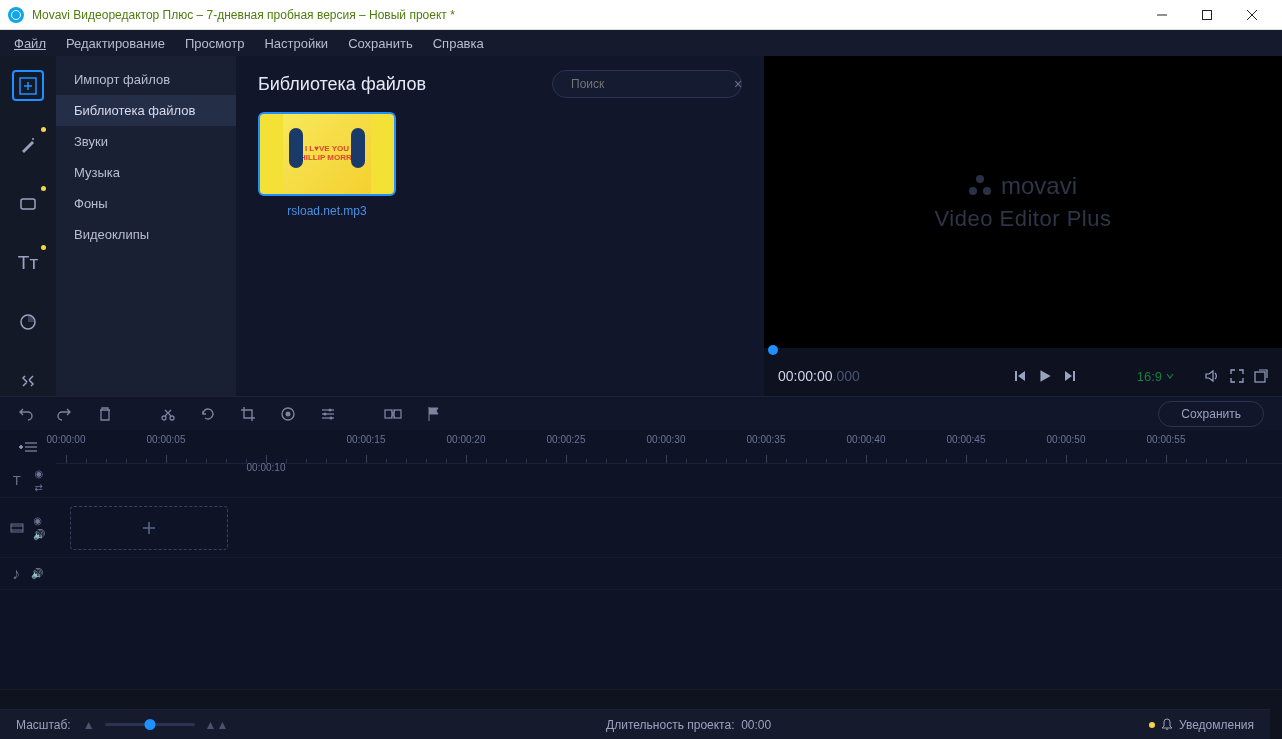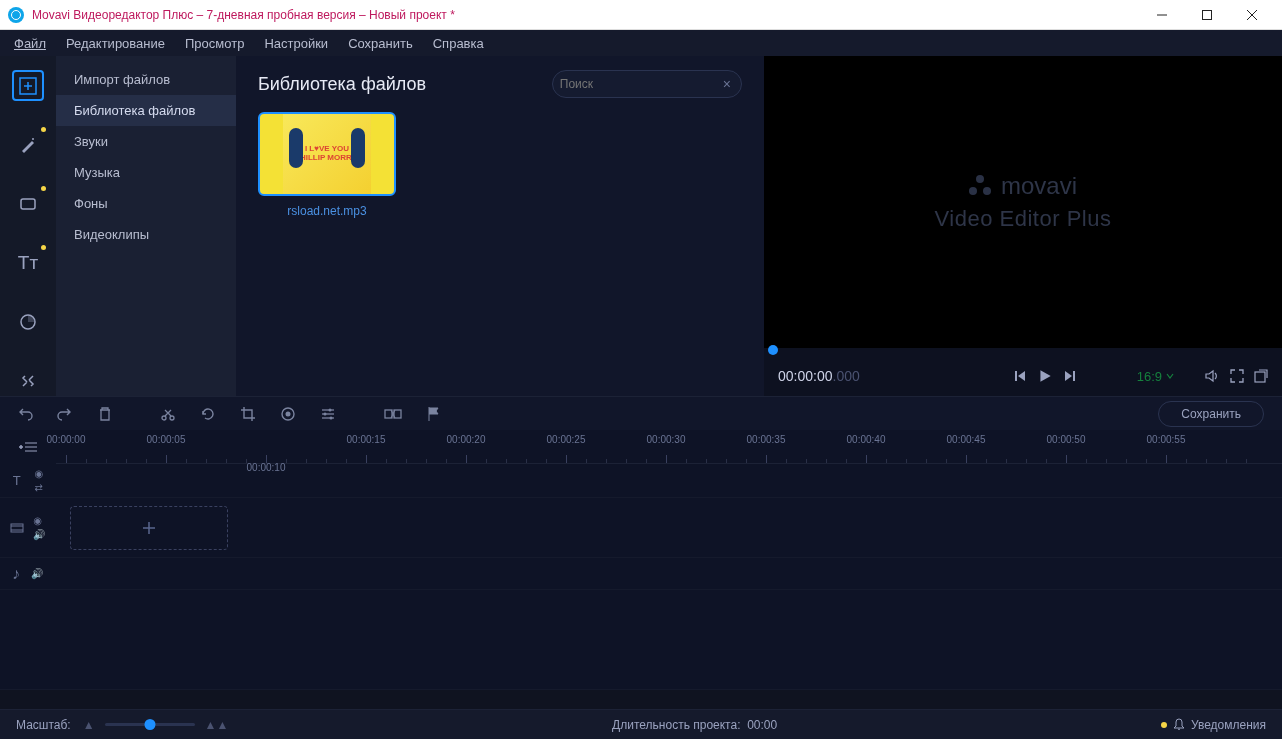--- a/index.html
+++ b/index.html
@@ -2,21 +2,21 @@
 <html><head>
 <meta charset="utf-8">
 <style>
 * { margin: 0; padding: 0; box-sizing: border-box; font-family: "Segoe UI", Arial, sans-serif; }
 body { width: 1282px; height: 739px; background: #0f1320; overflow: hidden; }
 
 
 .titlebar { height: 30px; background: #fff; display: flex; align-items: center; padding: 0 8px; border-bottom: 1px solid #ddd; }
 .app-icon { width: 16px; height: 16px; border-radius: 50%; background: #0ea5e9; margin-right: 8px; position: relative; }
 .app-icon::after { content: ""; position: absolute; inset: 3px; border: 1.5px solid #fff; border-radius: 50%; }
-.title-text { font-size: 12px; color: #be185d; flex: 1; }
+.title-text { font-size: 12px; color: #4d7c0f; flex: 1; }
 .win-controls { display: flex; gap: 0; }
 .win-btn { width: 45px; height: 30px; display: flex; align-items: center; justify-content: center; color: #222; cursor: pointer; }
 .win-btn svg { width: 10px; height: 10px; }
 
 
 .menubar { height: 26px; background: #151a2c; display: flex; align-items: center; padding: 0 14px; gap: 20px; }
 .menu-item { font-size: 13px; color: #b8bdd0; cursor: pointer; }
 .menu-item u { text-decoration: underline; text-underline-offset: 1px; }
 
 
@@ -31,21 +31,21 @@
 
 
 .sidebar { width: 180px; background: #1a2033; padding-top: 8px; }
 .side-item { padding: 8px 18px; font-size: 13px; color: #b8bdd0; cursor: pointer; }
 .side-item.active { background: #252e47; color: #d5dbef; }
 
 
 .library { flex: 1; background: #11162a; padding: 14px 22px; position: relative; }
 .lib-header { display: flex; align-items: center; justify-content: space-between; gap: 20px; margin-bottom: 14px; }
 .lib-title { font-size: 18px; color: #e7eaf5; }
-.search-wrap { width: 190px; height: 28px; border: 1px solid #2a3350; border-radius: 14px; display: flex; align-items: center; padding: 0 10px; gap: 8px; background: #151b30; justify-content: flex-end; }
+.search-wrap { width: 190px; height: 28px; border: 1px solid #2a3350; border-radius: 14px; display: flex; align-items: center; padding: 0 10px; gap: 8px; background: #151b30; }
 .search-wrap input { flex: 1; background: transparent; border: none; outline: none; color: #b8bdd0; font-size: 12px; }
 .search-x { color: #6a7494; cursor: pointer; font-size: 14px; }
 .thumb-wrap { display: inline-flex; flex-direction: column; align-items: center; }
 .thumb { width: 138px; height: 84px; border: 2px solid #1e90ff; border-radius: 6px; background: #f4e135; display: flex; align-items: center; justify-content: center; position: relative; overflow: hidden; }
 .thumb-inner { width: 88px; height: 80px; background: linear-gradient(135deg, #f8e85a 0%, #f4d030 100%); position: relative; display: flex; align-items: center; justify-content: center; }
 .thumb-text { font-size: 8px; font-weight: bold; color: #d43; text-align: center; line-height: 1.1; }
 .figure { position:absolute; width:14px; height:40px; border-radius:7px; background:#1a3a6a; }
 .fig1 { left:6px; top:14px;}
 .fig2 { right:6px; top:14px;}
 .thumb-label { font-size: 12px; color: #4a90e2; margin-top: 8px; }
@@ -90,21 +90,21 @@
 .tracks { background: #0e1326; }
 .track-row { display: flex; min-height: 32px; border-bottom: 1px solid #151a2c; }
 .track-gutter { width: 56px; display: flex; align-items: center; justify-content: space-around; padding: 4px 6px; color: #6a7494; }
 .track-gutter .tiny-icons { display:flex; flex-direction:column; gap:3px; font-size:10px; }
 .track-content { flex: 1; position: relative; }
 .track-row.tall { min-height: 60px; }
 .add-clip { position: absolute; left: 14px; top: 8px; width: 158px; height: 44px; border: 1px dashed #3a4160; border-radius: 4px; display: flex; align-items: center; justify-content: center; color: #5a678f; cursor: pointer; }
 .track-row.spacer { min-height: 100px; }
 
 
-.statusbar { position: absolute; bottom: 0; left: 0; right: 0; height: 30px; background: #151a2c; display: flex; align-items: center; padding: 0 16px; font-size: 12px; color: #9aa2bf; border-top: 1px solid #1c2236; }
+.statusbar { position: absolute; bottom: 0; left: 0; right: 12px; height: 30px; background: #151a2c; display: flex; align-items: center; padding: 0 16px; font-size: 12px; color: #9aa2bf; border-top: 1px solid #1c2236; }
 .zoom-slider { display: flex; align-items: center; gap: 10px; margin-left: 12px; }
 .slider-track { width: 90px; height: 3px; background: #2a3350; border-radius: 2px; position: relative; }
 .slider-thumb { position: absolute; left: 50%; top: -4px; width: 11px; height: 11px; border-radius: 50%; background: #1e90ff; transform: translateX(-50%); }
 .status-spacer { flex: 1; }
 .notif { display: flex; align-items: center; gap: 6px; cursor:pointer; }
 .bell-dot { width: 6px; height: 6px; border-radius: 50%; background: #f5d547; }
 
 svg { display: block; }
 </style>
 </head>

